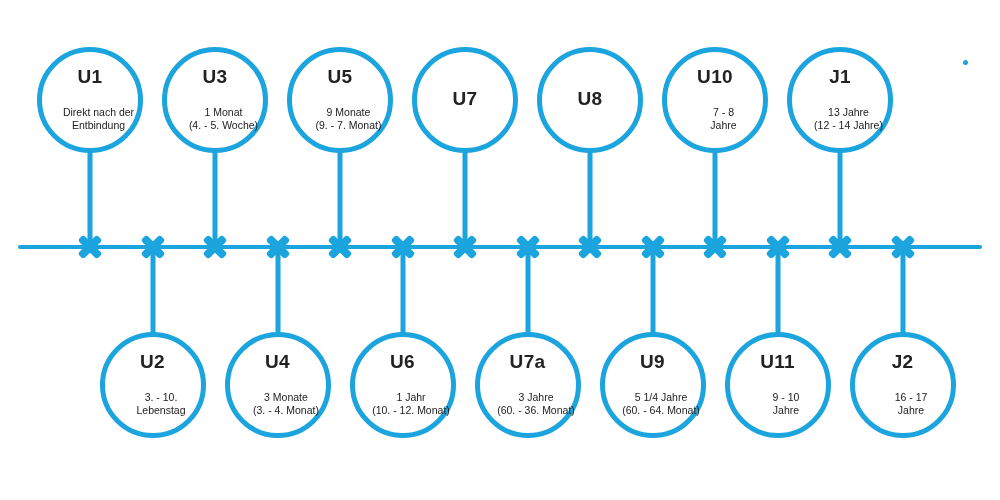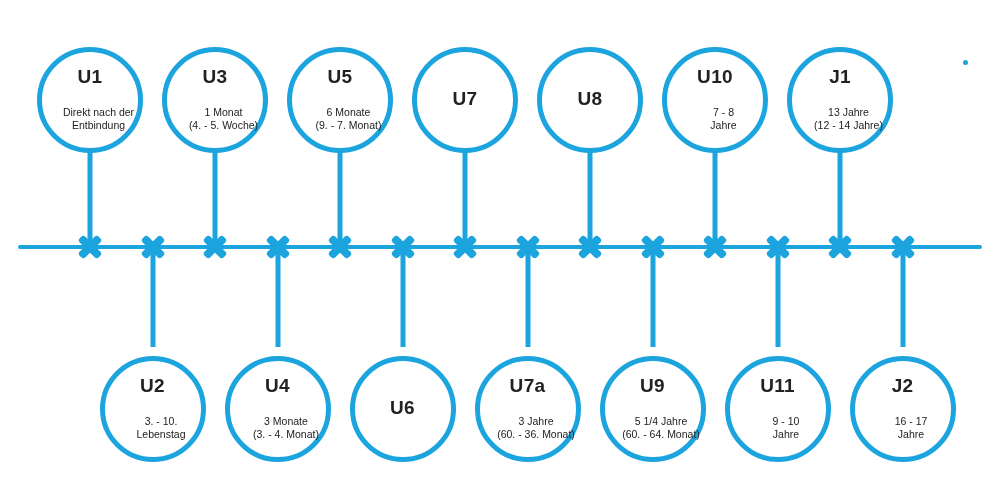--- a/index.html
+++ b/index.html
@@ -54,21 +54,21 @@
     display: flex;
     flex-direction: column;
     align-items: center;
     justify-content: center;
     text-align: center;
     padding: 4px;
     z-index: 2;
     gap: 16px;
   }
   .item.top .circle    { top: 47px; }
-  .item.bottom .circle { top: 356px; }
+  .item.bottom .circle { top: 332px; }
 
   .checkup-id {
     font-size: 19px;
     font-weight: bold;
     color: var(--ink);
     line-height: 1.1;
     margin-bottom: 2px;
     letter-spacing: 0.3px;
   }
   .checkup-detail {
@@ -163,30 +163,34 @@
             <div>(3. - 4. Monat)</div>
           </div>
     </div>
   </div>
       <div class="item top" style="left: 340px;">
     <div class="connector"></div>
     <div class="x-marker"></div>
     <div class="circle">
       <div class="checkup-id">U5</div>
       <div class="checkup-detail">
-            <div>6 Monate</div>
+            <div>9 Monate</div>
             <div>(9. - 7. Monat)</div>
           </div>
     </div>
   </div>
       <div class="item bottom" style="left: 402.5px;">
     <div class="connector"></div>
     <div class="x-marker"></div>
     <div class="circle">
       <div class="checkup-id">U6</div>
+      <div class="checkup-detail">
+            <div>1 Jahr</div>
+            <div>(10. - 12. Monat)</div>
+          </div>
     </div>
   </div>
       <div class="item top" style="left: 465px;">
     <div class="connector"></div>
     <div class="x-marker"></div>
     <div class="circle">
       <div class="checkup-id">U7</div>
     </div>
   </div>
       <div class="item bottom" style="left: 527.5px;">

